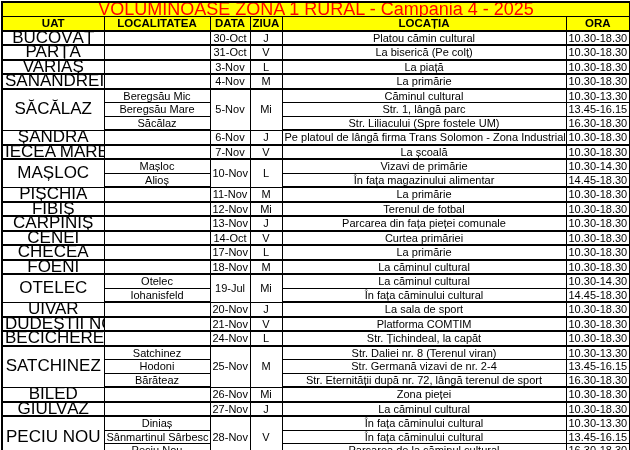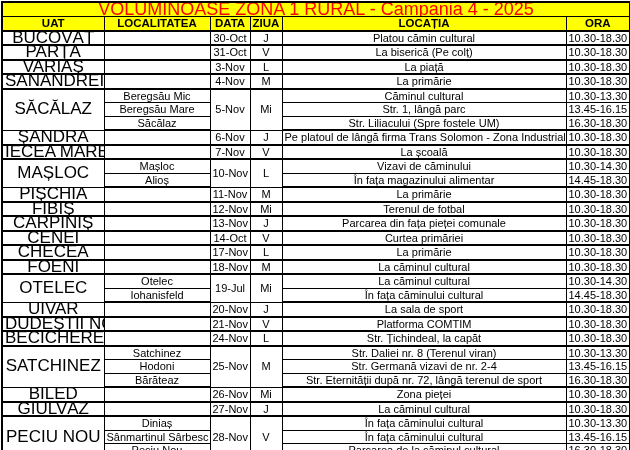--- a/index.html
+++ b/index.html
@@ -112,21 +112,21 @@
         <td>7-Nov</td>
         <td>V</td>
         <td>La școală</td>
         <td>10.30-18.30</td>
       </tr>
       <tr>
         <td rowspan="2" class="uat-cell">MAȘLOC</td>
         <td>Mașloc</td>
         <td rowspan="2">10-Nov</td>
         <td rowspan="2">L</td>
-        <td>Vizavi de căminului</td>
+        <td>Vizavi de primărie</td>
         <td>10.30-14.30</td>
       </tr>
       <tr class="group-end">
         <td>Alioș</td>
         <td>În fața magazinului alimentar</td>
         <td>14.45-18.30</td>
       </tr>
       <tr class="group-end">
         <td class="uat-cell">PIȘCHIA</td>
         <td></td>

